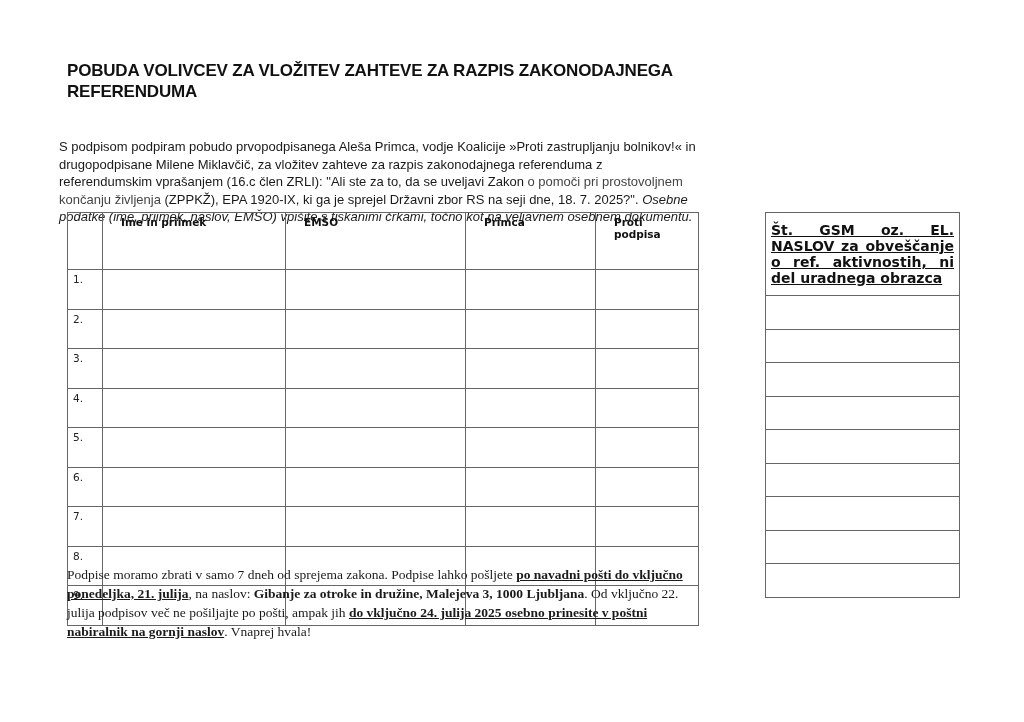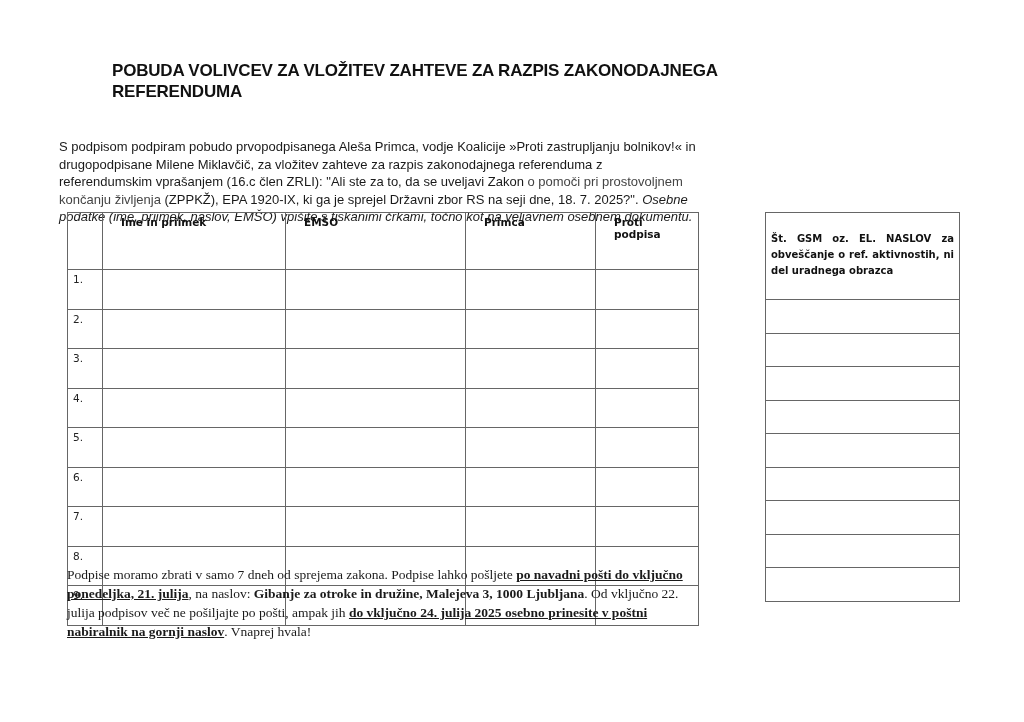--- a/index.html
+++ b/index.html
@@ -1,28 +1,28 @@
 <!DOCTYPE html>
 <html><head>
 <meta charset="utf-8">
 <style>
   html, body { margin: 0; padding: 0; }
   body { width: 1024px; height: 722px; background: #ffffff; position: relative; overflow: hidden; font-family: "Liberation Sans", sans-serif; color: #1a1a1a; }
-  .title { position: absolute; left: 67px; top: 60px; width: 650px; font-size: 17px; font-weight: bold; line-height: 21px; letter-spacing: -0.2px; color: #111; margin-left: 45px; }
+  .title { position: absolute; left: 67px; top: 60px; width: 650px; font-size: 17px; font-weight: bold; line-height: 21px; letter-spacing: -0.2px; color: #111; }
   .intro { position: absolute; left: 59px; top: 102px; width: 640px; font-size: 13px; line-height: 17.5px; color: #1a1a1a; margin-top: 36px; }
   .intro .grey { color: #444; }
   .intro i { font-style: italic; }
   table.grid { position: absolute; border-collapse: collapse; table-layout: fixed; font-family: "DejaVu Sans", sans-serif; }
   table.grid td, table.grid th { border: 1px solid #666; padding: 0; vertical-align: top; text-align: left; }
   #main-table { left: 67px; top: 212px; width: 631px; }
   #main-table th { height: 50px; font-size: 10.5px; font-weight: bold; padding: 3px 18px; color: #111; }
   #main-table td { height: 32.5px; font-size: 10.5px; padding: 3px 6px; }
   #main-table td.num { padding: 3px 5px; color: #222; }
   #side-table { left: 765px; top: 212px; width: 195px; }
-  #side-table th { height: 50px; font-size: 10px; font-weight: bold; padding: 18px 5px; line-height: 16px; text-align: justify; color: #111; }
+  #side-table th { height: 50px; font-size: 14px; font-weight: bold; padding: 9px 5px; line-height: 16px; text-align: justify; color: #111; text-decoration: underline; }
   #side-table td { height: 32.5px; }
   .footer { position: absolute; left: 67px; top: 565px; width: 640px; font-size: 13.5px; line-height: 19px; color: #1a1a1a; font-family: Liberation Serif, serif; }
   .footer b { font-weight: bold; }
   .footer u { text-decoration: underline; }
 </style>
 </head>
 <body>
 
 <div class="title">POBUDA VOLIVCEV ZA VLOŽITEV ZAHTEVE ZA RAZPIS ZAKONODAJNEGA REFERENDUMA</div>
 

